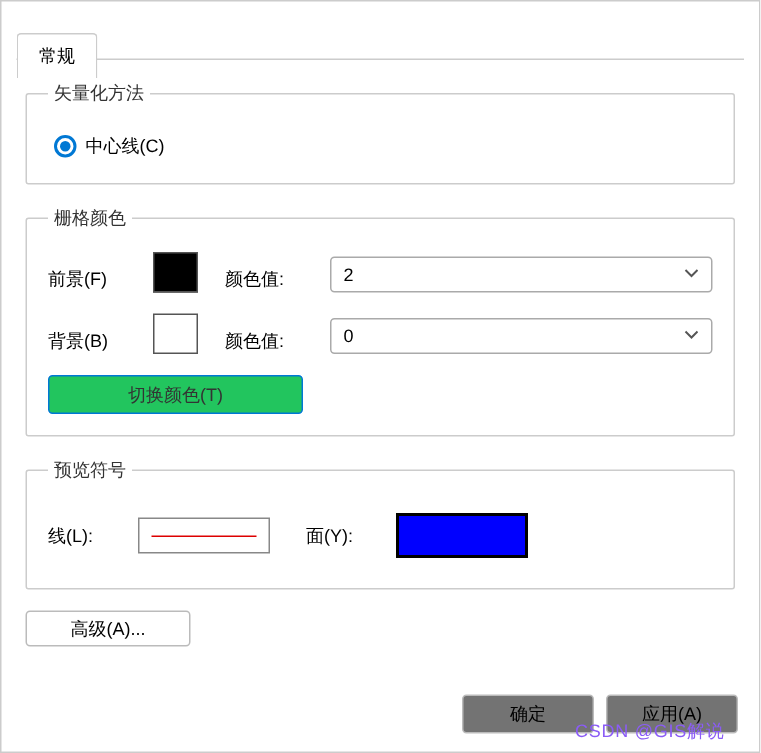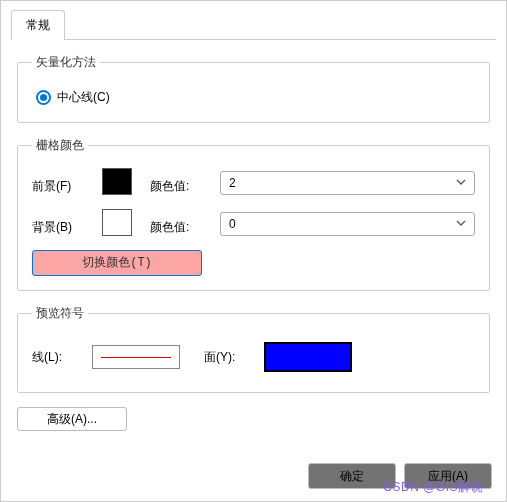--- a/index.html
+++ b/index.html
@@ -3,39 +3,39 @@
 <meta charset="utf-8">
 <style>
 * { box-sizing: border-box; font-family: "Microsoft YaHei", "Segoe UI", sans-serif; font-size: 12px; }
 body { margin: 0; background: #fff; width: 507px; height: 502px; overflow: hidden; }
 .dialog { width: 507px; height: 502px; border: 1px solid #ccc; background: #fff; display: flex; flex-direction: column; }
 .titlebar { height: 32px; display: flex; align-items: center; padding: 0 10px; border-bottom: 1px solid #e5e5e5; }
 .titlebar .title { flex: 1; font-size: 13px; }
 .titlebar .close { width: 30px; text-align: center; cursor: pointer; }
 .titlebar .close svg { width: 11px; height: 11px; }
 .tabs { display: flex; padding: 8px 10px 0 10px; }
-.tab { padding: 6px 14px; border: 1px solid #ccc; border-bottom: none; background: #fff; position: relative; top: 1px; border-radius: 3px 3px 0 0; }
+.tab { padding: 6px 14px; border: 1px solid #ccc; border-bottom: none; background: #fff; position: relative; top: 13px; border-radius: 3px 3px 0 0; }
 .content { flex: 1; border-top: 1px solid #ccc; margin: 0 10px; padding: 14px 6px 6px 6px; }
 fieldset { border: 1px solid #ccc; border-radius: 2px; margin: 0 0 14px 0; padding: 14px 14px 14px 14px; }
 legend { padding: 0 4px; color: #333; }
 .radio-row { display: flex; gap: 100px; align-items: center; padding: 4px 0 2px 4px; }
 .radio-item { display: flex; align-items: center; gap: 6px; cursor: pointer; }
 .radio-outer { width: 15px; height: 15px; border-radius: 50%; border: 2px solid #999; display: flex; align-items: center; justify-content: center; }
 .radio-outer.checked { border-color: #0078d4; }
 .radio-inner { width: 7px; height: 7px; border-radius: 50%; background: #0078d4; }
 .grid-row { display: flex; align-items: flex-end; gap: 18px; margin-bottom: 14px; }
 .grid-row:last-child { margin-bottom: 0; }
 .lbl { width: 52px; }
 .swatch { width: 30px; height: 27px; border: 1px solid #555; }
 .swatch.black { background: #000; }
 .swatch.white { background: #fff; }
 .cval-lbl { width: 52px; }
 .select { flex: 1; height: 24px; border: 1px solid #aaa; border-radius: 3px; display: flex; align-items: center; padding: 0 8px; justify-content: space-between; background: #fff; cursor: pointer; }
 .select .chev svg { width: 10px; height: 10px; }
-.btn-switch { margin-top: 14px; width: 170px; height: 26px; border: 1px solid #0078d4; border-radius: 3px; background: #fca5a5; color: #333; text-align: center; line-height: 24px; cursor: pointer; font-family: Liberation Mono, monospace; }
+.btn-switch { margin-top: 14px; width: 170px; height: 26px; border: 1px solid #0078d4; border-radius: 3px; background: #22c55e; color: #333; text-align: center; line-height: 24px; cursor: pointer; }
 .preview-row { display: flex; align-items: center; gap: 14px; padding: 6px 0; }
 .preview-row .lbl2 { width: 46px; }
 .line-sample { width: 88px; height: 24px; border: 1px solid #888; display: flex; align-items: center; justify-content: center; background: #fff; }
 .line-sample .redline { width: 70px; height: 1px; background: #d00; }
 .face-lbl { width: 46px; margin-left: 10px; }
 .face-sample { width: 88px; height: 30px; border: 2px solid #000; background: #0000ff; }
 .advanced-btn { width: 110px; height: 24px; border: 1px solid #bbb; border-radius: 3px; background: #fff; text-align: center; line-height: 22px; cursor: pointer; margin-top: 2px; }
 .footer { display: flex; justify-content: flex-end; gap: 8px; padding: 10px 14px 12px 14px; }
 .footer .btn { width: 88px; height: 26px; border: 1px solid #bbb; border-radius: 3px; background: #737373; text-align: center; line-height: 24px; cursor: pointer; }
 .watermark { position: absolute; right: 24px; bottom: 6px; color: #8b5cf6; font-size: 12px; pointer-events: none; letter-spacing: 0.5px; }

